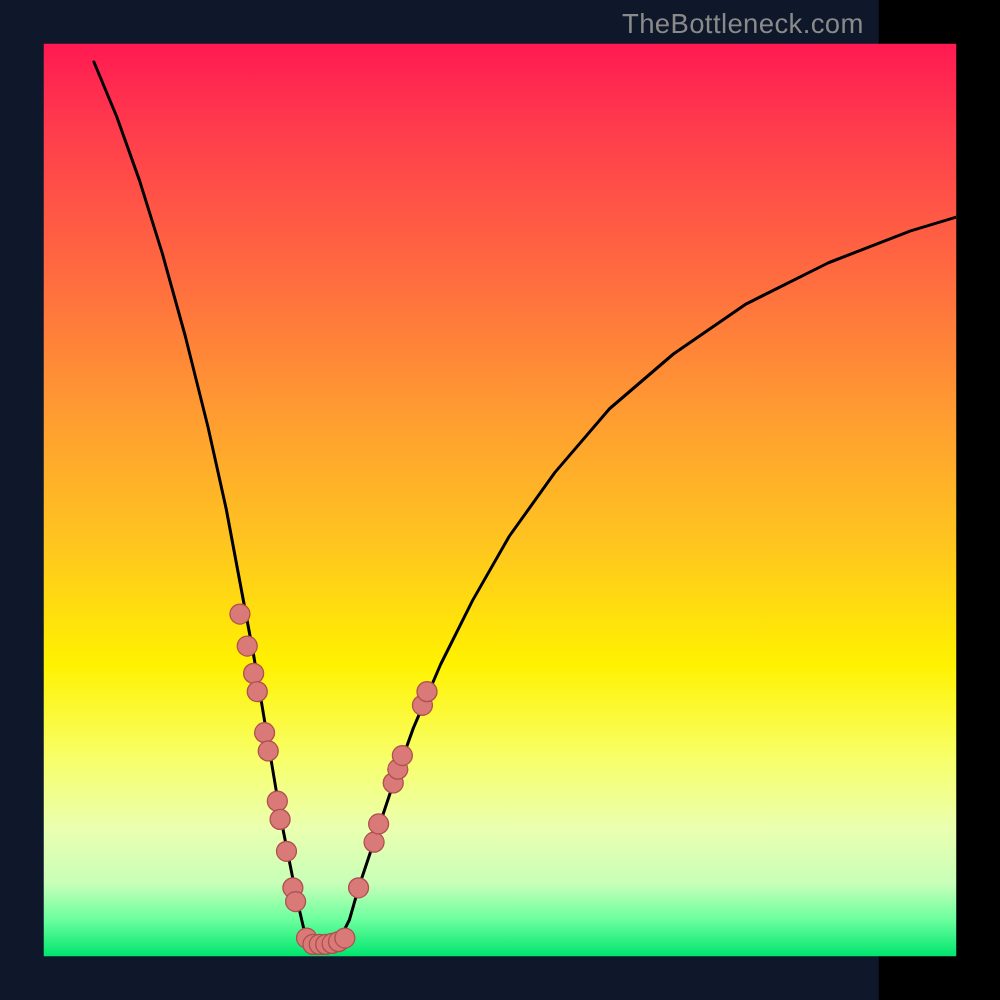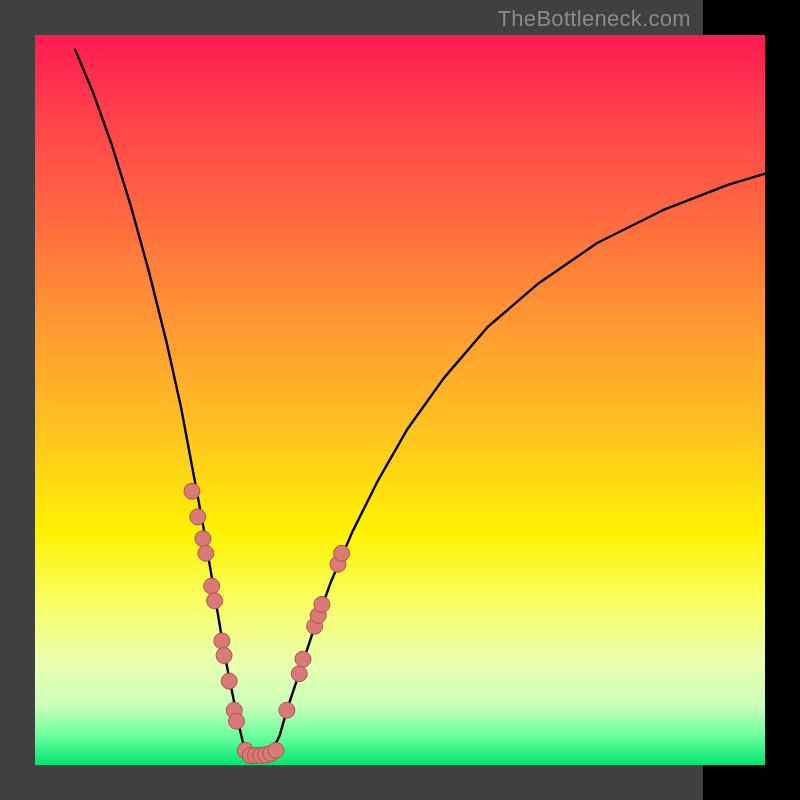--- a/index.html
+++ b/index.html
@@ -10,21 +10,21 @@
     background: #000;
     overflow: hidden;
     font-family: Arial, Helvetica, sans-serif;
   }
   .frame {
     position: absolute;
     top: 0;
     left: 0;
     width: 703px;
     height: 800px;
-    background: #404040;
+    background: #0f172a;
   }
   .plot {
     position: absolute;
     top: 35px;
     left: 35px;
     width: 730px;
     height: 730px;
     
     background: linear-gradient(to bottom,
       #ff1a52 0%,

